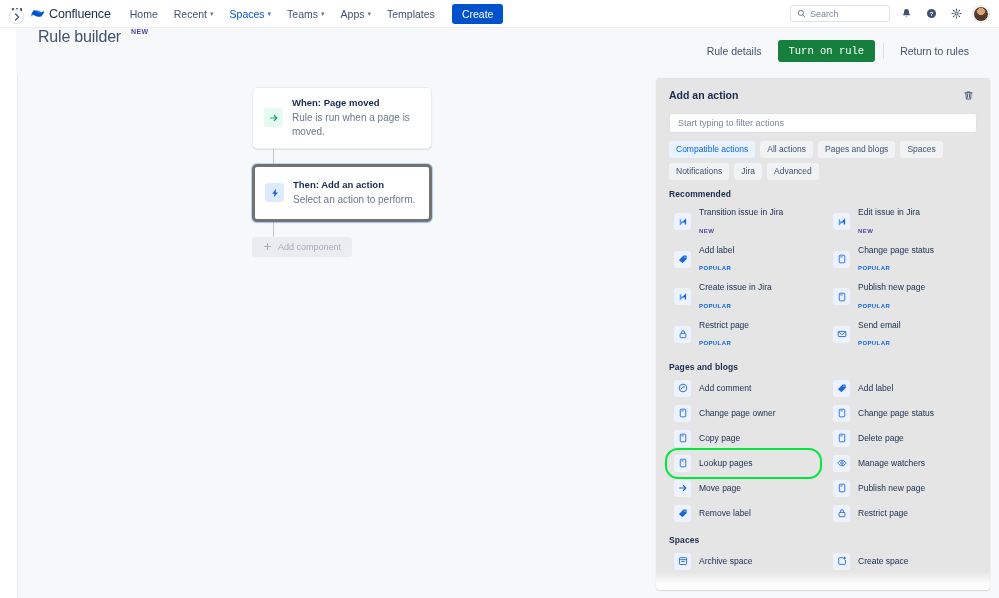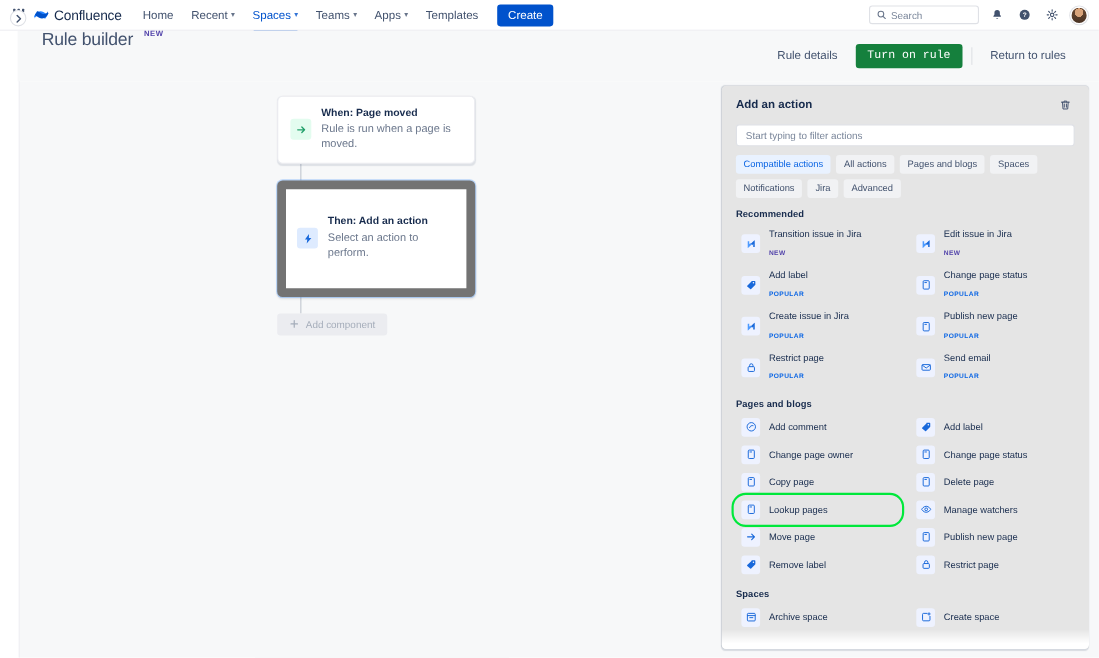--- a/index.html
+++ b/index.html
@@ -115,22 +115,22 @@
     background: #f7f8f9; overflow: hidden;
   }
   .flow { position: absolute; top: 13px; left: 234px; width: 180px; }
   .flow-card {
     width: 180px; background: #fff; border-radius: 5px;
     border: 1px solid #ebecf0; box-shadow: 0 1px 1px rgba(9,30,66,0.10);
     display: flex; align-items: center; gap: 9px; padding: 9px 11px;
     position: relative; cursor: pointer;
   }
   .flow-card.selected {
-    border: 8px solid #737373; box-shadow: 0 0 0 1px rgba(76,154,255,.35), 0 1px 2px rgba(9,30,66,.12);
-    padding: 24px 10px;
+    border: 3px solid #737373; box-shadow: 0 0 0 1px rgba(76,154,255,.35), 0 1px 2px rgba(9,30,66,.12);
+    padding: 12px 10px;
   }
   .flow-ico {
     width: 19px; height: 19px; border-radius: 3px; flex: none;
     display: flex; align-items: center; justify-content: center;
   }
   .flow-ico.green { background: #e3fcef; }
   .flow-ico.blue  { background: #deebff; }
   .flow-txt { min-width: 0; }
   .flow-title { font-size: 9.5px; color: #172b4d; font-weight: 600; line-height: 1.35; }
   .flow-sub { font-size: 10px; color: #6b778c; line-height: 1.4; margin-top: 1px; }

